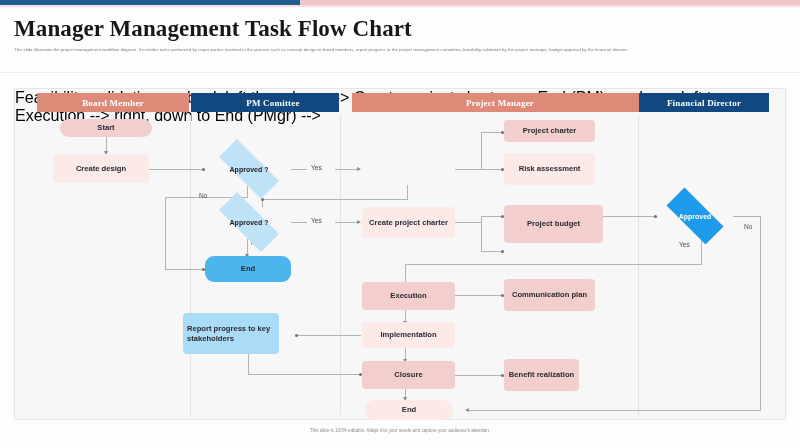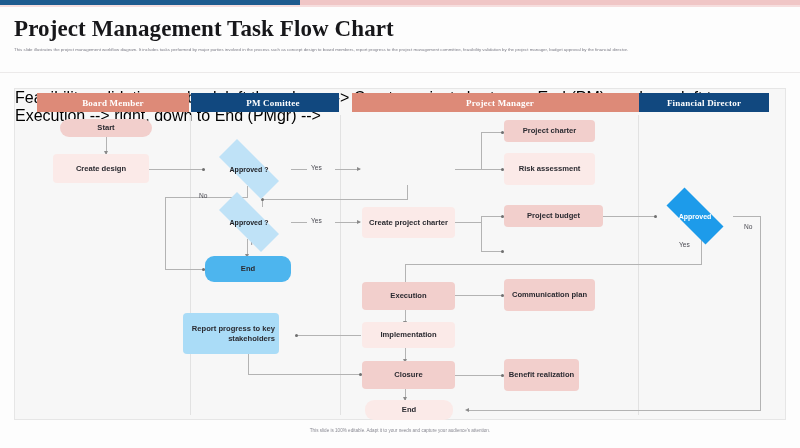--- a/index.html
+++ b/index.html
@@ -48,21 +48,21 @@
   }
   .lane-head.pink { background: #dd8a78; }
   .lane-head.navy { background: #11487f; }
 
   
   .lane-div { position: absolute; top: 26px; bottom: 4px; width: 1px; background: #e2e2e2; }
 
   
   .node {
     position: absolute;
-    display: flex; align-items: center; justify-content: center; text-align: right;
+    display: flex; align-items: center; justify-content: center; text-align: left;
     font-size: 7.6px; font-weight: bold; color: #2a2a30;
     line-height: 9.5px; padding: 2px 4px;
   }
   .pink-dark  { background: #f2cfcc; }
   .pink-light { background: #fbeae8; }
   .blue-light { background: #aadcf7; }
   .blue-mid   { background: #4db5ee; }
   .rounded-pill { border-radius: 9px; }
   .rounded-sm   { border-radius: 4px; }
 
@@ -101,21 +101,21 @@
 </style>
 </head>
 <body>
 
 <div id="slide">
 
   <div class="accent accent-blue"></div>
   <div class="accent accent-pink"></div>
   <div class="accent-pink2"></div>
 
-  <div class="title">Project Management Task Flow Chart</div>
+  <div class="title">Manager Management Task Flow Chart</div>
   <div class="subtitle">This slide illustrates the project management workflow diagram. It includes tasks performed by major parties involved in the process such as concept design to board members, report progress to the project management committee, feasibility validation by the project manager, budget approval by the financial director.</div>
   <div class="hdr-rule"></div>
 
   <div id="board">
 
     
     <div class="lane-head pink" style="left:22px;  width:152px;">
         <span>Board Member</span>
       </div>
     <div class="lane-head navy" style="left:176px; width:148px;padding-left:16px;">
@@ -253,21 +253,21 @@
       <div class="dlabel">Approved ?</div>
     </div>
     <div class="node blue-mid rounded-pill" style="left:190px; top:167px; width:86px; height:26px;">End</div>
     <div class="node blue-light rounded-sm" style="left:168px; top:224px; width:96px; height:41px;">Report progress to key stakeholders</div>
 
     
     <div class="node pink-light rounded-sm" style="left:347px; top:118px; width:93px; height:31px;">Create project charter</div>
 
     <div class="node pink-dark rounded-sm" style="left:489px; top:31px;  width:91px; height:22px;">Project charter</div>
     <div class="node pink-light rounded-sm" style="left:489px; top:64px;  width:91px; height:32px;">Risk assessment</div>
-    <div class="node pink-dark rounded-sm" style="left:489px; top:116px; width:99px; height:22px;">Project budget</div>
+    <div class="node pink-dark rounded-sm" style="left:489px; top:116px; width:99px; height:38px;">Project budget</div>
 
     <div class="node pink-dark rounded-sm" style="left:347px; top:193px; width:93px; height:28px;">Execution</div>
     <div class="node pink-light rounded-sm" style="left:347px; top:233px; width:93px; height:26px;">Implementation</div>
     <div class="node pink-dark rounded-sm" style="left:489px; top:190px; width:91px; height:32px;">Communication plan</div>
     <div class="node pink-dark rounded-sm" style="left:347px; top:272px; width:93px; height:28px;">Closure</div>
     <div class="node pink-dark rounded-sm" style="left:489px; top:270px; width:75px; height:32px;">Benefit realization</div>
     <div class="node pink-light rounded-pill" style="left:350px; top:311px; width:88px; height:20px;">End</div>
 
     
     <div class="diamond solid" style="left:641px; top:109px; width:78px; height:36px;">

